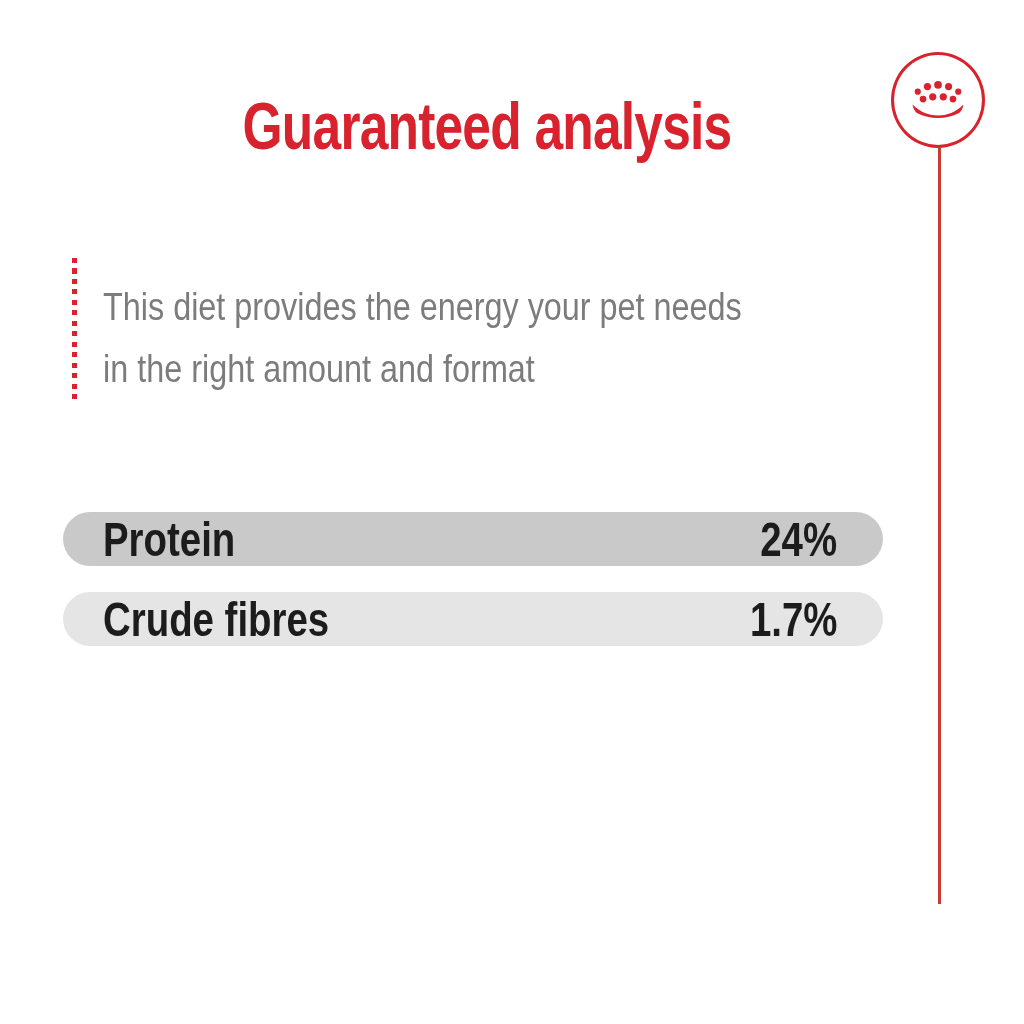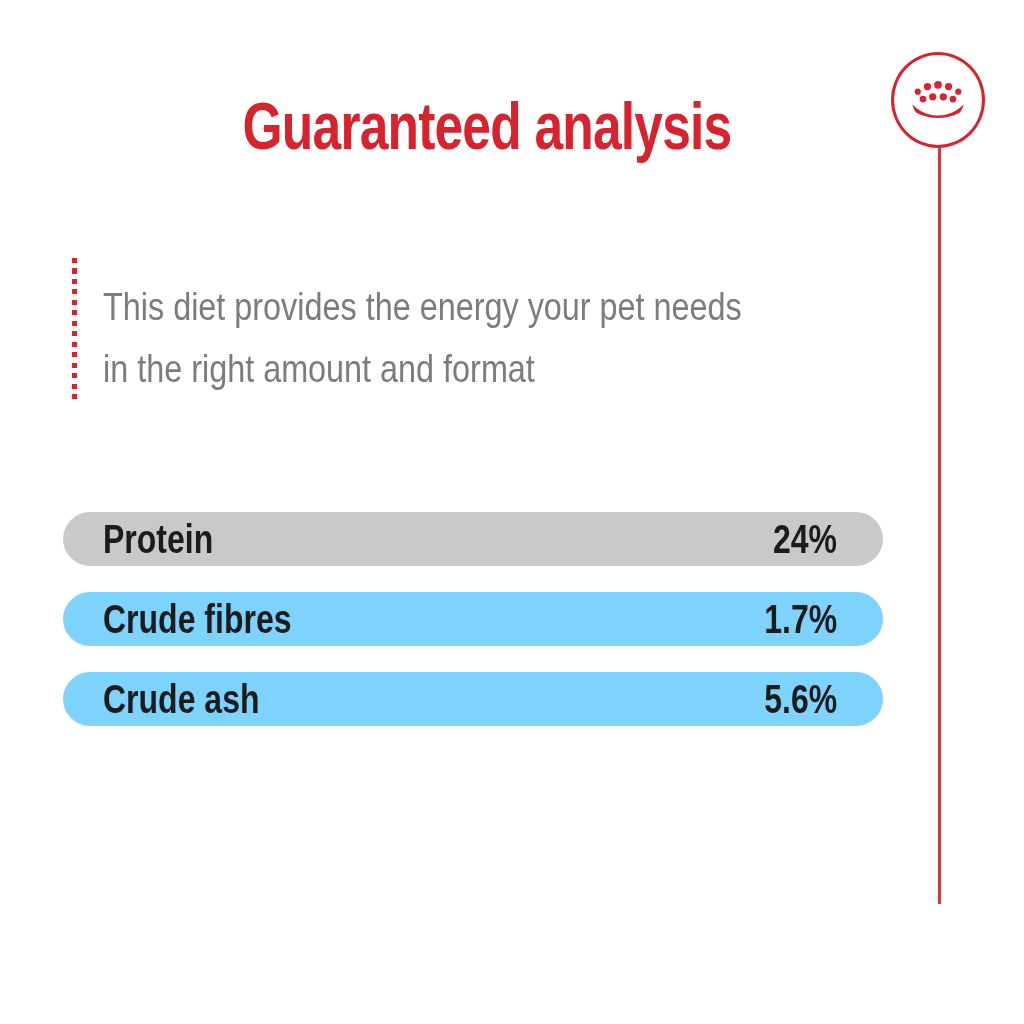--- a/index.html
+++ b/index.html
@@ -84,26 +84,26 @@
     width: 820px;
   }
   .analysis-row {
     display: flex;
     justify-content: space-between;
     align-items: center;
     height: 54px;
     margin-bottom: 26px;
     border-radius: 27px;
     padding: 0 46px 0 40px;
-    font-size: 40px;
+    font-size: 48px;
     font-weight: 700;
     color: #1c1c1c;
   }
   .analysis-row.dark  { background: #c9c9c9; }
-  .analysis-row.light { background: #7dd3fc; }
+  .analysis-row.light { background: #e5e5e5; }
   .analysis-row .label {
     display: inline-block;
     transform: scaleX(0.80);
     transform-origin: left center;
     white-space: nowrap;
   }
   .analysis-row .value {
     display: inline-block;
     transform: scaleX(0.80);
     transform-origin: right center;
@@ -154,20 +154,16 @@
       <span class="label">Protein</span>
       <span class="value">24%</span>
     </div>
 
     <div class="analysis-row light">
       <span class="label">Crude fibres</span>
       <span class="value">1.7%</span>
     </div>
 
 
-    <div class="analysis-row light">
-      <span class="label">Crude ash</span>
-      <span class="value">5.6%</span>
-    </div>
 
   </div>
 
 </div>
 
 </body></html>

